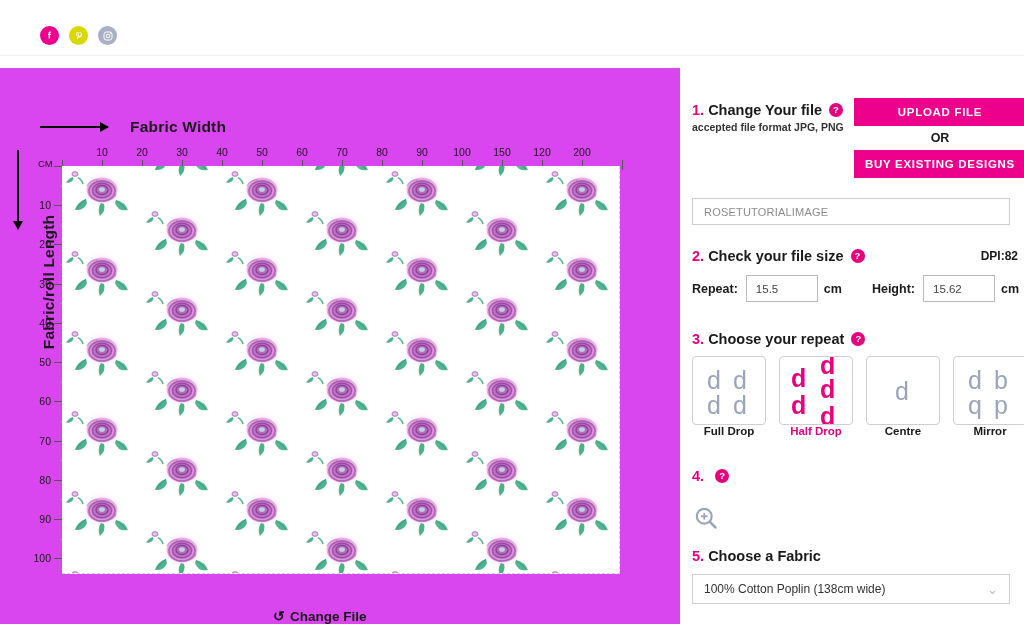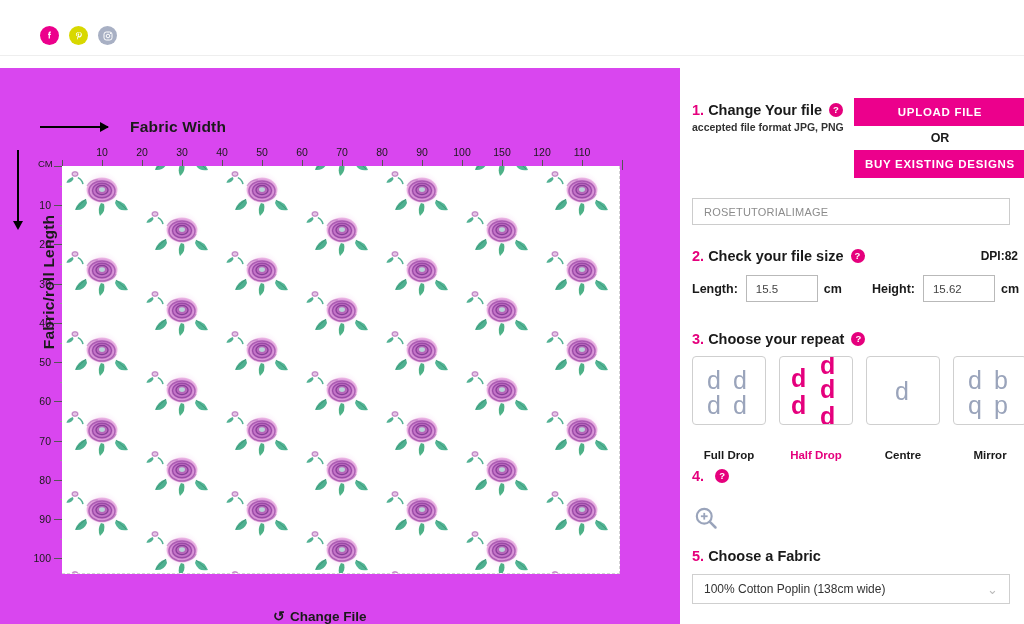--- a/index.html
+++ b/index.html
@@ -239,21 +239,21 @@
   }
   .repeat-opt { width: 74px; cursor: pointer; }
   .repeat-box {
     width: 74px; height: 69px;
     border: 1px solid #cfcfcf; border-radius: 4px;
     background: #ffffff;
     position: relative; overflow: hidden;
   }
   .repeat-opt.selected .repeat-box { border-color: #cfcfcf; }
   .rlabel {
-    margin-top: 24px; text-align: center;
+    margin-top: 0; text-align: center;
     font-size: 11.5px; font-weight: bold; color: #1a1a1a;
   }
   .repeat-opt.selected .rlabel { color: #e5007d; }
   .dglyph {
     position: absolute;
     font-family: "Liberation Sans", sans-serif;
     font-size: 25px; color: #9aa4bb; line-height: 1;
   }
   .repeat-opt.selected .dglyph { color: #e5007d; font-weight: bold; }
 
@@ -351,21 +351,21 @@
       <div class="tick-lbl-top" style="left: 120px;">30</div>
       <div class="tick-lbl-top" style="left: 160px;">40</div>
       <div class="tick-lbl-top" style="left: 200px;">50</div>
       <div class="tick-lbl-top" style="left: 240px;">60</div>
       <div class="tick-lbl-top" style="left: 280px;">70</div>
       <div class="tick-lbl-top" style="left: 320px;">80</div>
       <div class="tick-lbl-top" style="left: 360px;">90</div>
       <div class="tick-lbl-top" style="left: 400px;">100</div>
       <div class="tick-lbl-top" style="left: 440px;">150</div>
       <div class="tick-lbl-top" style="left: 480px;">120</div>
-      <div class="tick-lbl-top" style="left: 520px;">110</div>
+      <div class="tick-lbl-top" style="left: 520px;">200</div>
     </div>
   <div id="ruler-left">
       <div class="tick-major-v" style="top: 0px;"></div>
       <div class="tick-minor-v" style="top: 19.6154px;"></div>
       <div class="tick-major-v" style="top: 39.2308px;"></div>
       <div class="tick-minor-v" style="top: 58.8462px;"></div>
       <div class="tick-major-v" style="top: 78.4615px;"></div>
       <div class="tick-minor-v" style="top: 98.0769px;"></div>
       <div class="tick-major-v" style="top: 117.692px;"></div>
       <div class="tick-minor-v" style="top: 137.308px;"></div>
@@ -525,21 +525,21 @@
 
   <input id="filename-field" type="text" value="ROSETUTORIALIMAGE" style="">
 
   <div id="step2">
     <div class="step-head">
       <span class="step-num">2.</span>&nbsp;<span>Check your file size</span>
       <span class="help-ico">?</span>
     </div>
     <div id="dpi-text">DPI:82</div>
     <div id="size-row">
-      <span class="size-lbl">Length:</span>
+      <span class="size-lbl">Repeat:</span>
       <input class="size-input" type="text" value="15.5" style="">
       <span class="cm-lbl">cm</span>
       <span class="size-lbl">Height:</span>
       <input class="size-input" type="text" value="15.62" style="">
       <span class="cm-lbl">cm</span>
     </div>
   </div>
 
   <div id="step3">
     <div class="step-head">

